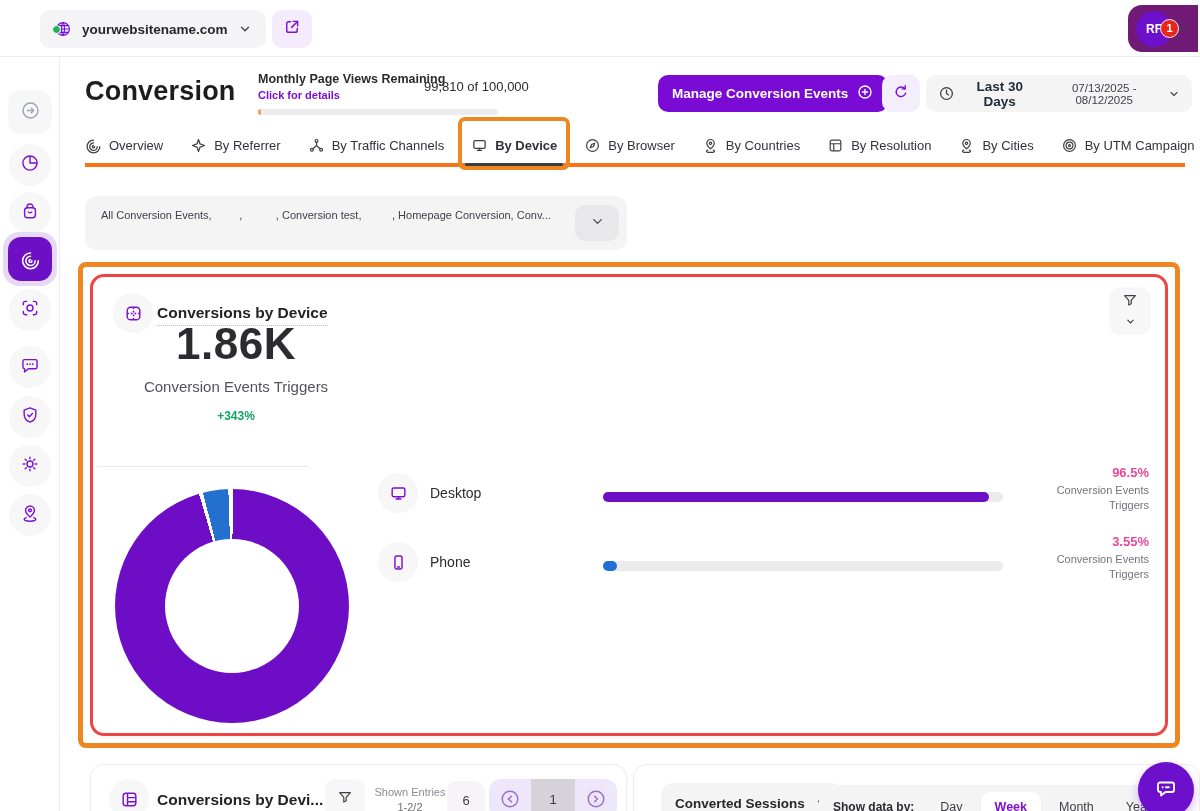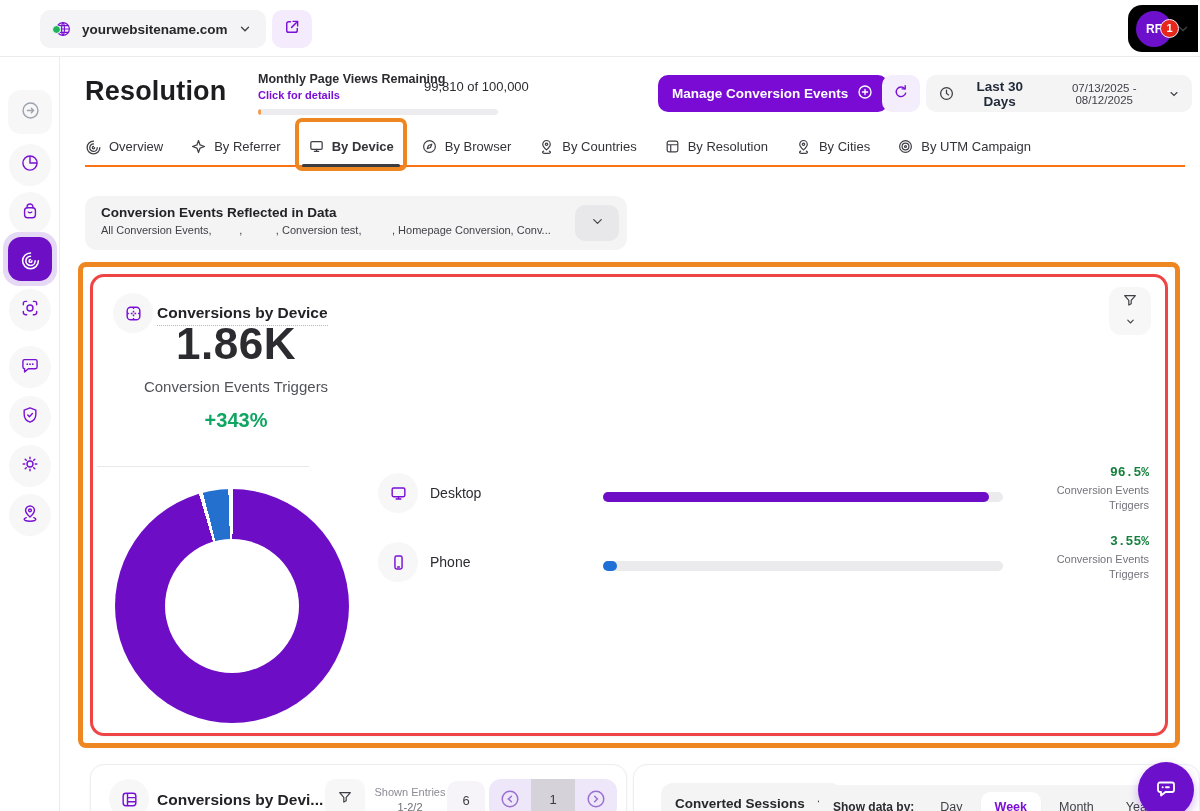--- a/index.html
+++ b/index.html
@@ -6,21 +6,21 @@
   html,body { width:1200px; height:811px; overflow:hidden; }
   body { font-family:"Liberation Sans", sans-serif; background:#fff; color:#27272a; position:relative; }
   .page { position:absolute; inset:0; width:1200px; height:811px; overflow:hidden; background:#fff; }
 
   
   .topbar { position:absolute; left:0; top:0; width:1200px; height:57px; background:#fff; border-bottom:1px solid #ececef; z-index:5; }
   .site-pill { position:absolute; left:40px; top:10px; height:38px; background:#f4f4f6; border-radius:10px; display:flex; align-items:center; gap:10px; padding:0 14px; cursor:pointer; }
   .site-pill .favicon { position:relative; width:18px; height:18px; }
   .site-pill .site-name { font-size:13.5px; font-weight:700; color:#27272a; }
   .ext-btn { position:absolute; left:272px; top:10px; width:40px; height:38px; background:#f4ecfd; border-radius:10px; display:flex; align-items:center; justify-content:center; color:#7a0fd6; }
-  .avatar-wrap { position:absolute; right:2px; top:5px; height:47px; background:#000000; border-radius:14px 0 0 14px; display:flex; align-items:center; gap:4px; padding:0 8px 0 8px; }
+  .avatar-wrap { position:absolute; right:2px; top:5px; height:47px; background:#701a75; border-radius:14px 0 0 14px; display:flex; align-items:center; gap:4px; padding:0 8px 0 8px; }
   .avatar { position:relative; width:36px; height:36px; border-radius:50%; background:#6d10cc; color:#fff; display:flex; align-items:center; justify-content:center; font-size:12px; font-weight:700; }
   .avatar-badge { position:absolute; right:-7px; top:8px; width:19px; height:19px; border-radius:50%; background:#e8271c; color:#fff; font-size:11px; font-weight:700; display:flex; align-items:center; justify-content:center; border:1.5px solid #f2eefa; }
   .chev { color:#3f3f46; display:inline-flex; }
 
   
   .sidebar { position:absolute; left:0; top:57px; width:60px; height:754px; background:#fff; border-right:1px solid #ececef; z-index:4; }
   .side-item { position:absolute; left:8px; width:44px; height:44px; border-radius:13px; background:#f7f7f8; display:flex; align-items:center; justify-content:center; color:#7a12d4; cursor:pointer; }
   .side-item.gray { color:#9ca3af; }
   .side-item.plain { background:#f7f7f8; border-radius:50%; width:42px; height:42px; left:9px; }
   .side-active-ring { position:absolute; left:3px; width:54px; height:54px; border-radius:16px; background:#e6d9f6; display:flex; align-items:center; justify-content:center; cursor:pointer; }
@@ -33,21 +33,21 @@
   .pv-value { position:absolute; left:410px; top:79px; font-size:13px; color:#2b2b30;margin-left:14px; }
   .pv-bar { position:absolute; left:258px; top:109px; width:240px; height:6px; border-radius:3px; background:#ececee; overflow:hidden; }
   .pv-bar-fill { height:100%; background:#f59a4e; border-radius:3px; }
   .manage-btn { position:absolute; left:658px; top:75px; height:37px; padding:0 14px; background:#7a0bd5; color:#fff; border:none; border-radius:10px; font-size:13.5px; font-weight:700; display:flex; align-items:center; gap:8px; font-family:inherit; cursor:pointer; }
   .refresh-btn { position:absolute; left:882px; top:75px; width:38px; height:37px; background:#f3edfc; border-radius:10px; display:flex; align-items:center; justify-content:center; color:#7a0fd6; cursor:pointer; }
   .date-pill { position:absolute; left:926px; top:75px; width:266px; height:37px; background:#f4f4f5; border-radius:10px; display:flex; align-items:center; gap:8px; padding:0 12px; cursor:pointer;text-align:center; }
   .date-preset { font-size:13.5px; font-weight:700; color:#1f2937; }
   .date-range { font-size:11.5px; color:#3f3f46; margin-left:4px; }
 
   
-  .tabs { position:absolute; left:85px; top:127px; width:1100px; height:40px; display:flex; align-items:center; gap:27px; border-bottom:2px solid #f97316; }
+  .tabs { position:absolute; left:85px; top:127px; width:1100px; height:40px; display:flex; align-items:center; gap:27px; border-bottom:4px solid #f97316; }
   .tab { position:relative; display:flex; align-items:center; gap:7px; font-size:13px; color:#33333a; height:40px; cursor:pointer; white-space:nowrap; }
   .tab .t-ic { display:inline-flex; color:#3f3f46; }
   .tab.active { font-weight:600; }
   .tab.active::after { content:""; position:absolute; left:-6px; right:-6px; bottom:-1px; height:3px; background:#3c3c43; border-radius:2px; }
   .tab-annotation { position:absolute; left:-13px; right:-13px; top:-8px; bottom:-5px; border:4px solid #ee8722; border-radius:7px; pointer-events:none; }
 
   
   .banner { position:absolute; left:85px; top:196px; width:542px; height:54px; background:#f4f4f5; border-radius:12px; padding:9px 60px 9px 16px; }
   .banner-title { font-size:13.5px; font-weight:600; color:#232327; }
   .banner-sub { font-size:11px; color:#3f3f46; margin-top:4px; white-space:nowrap; overflow:hidden; }
@@ -57,31 +57,31 @@
   .card-annotation { position:absolute; left:78px; top:262px; width:1102px; height:486px; border:5px solid #ee8722; border-radius:8px; pointer-events:none; z-index:3; }
 
   
   .main-card { position:absolute; left:90px; top:274px; width:1078px; height:462px; background:#fff; border:3px solid #ef4444; border-radius:14px; box-shadow:0 1px 3px rgba(20,20,40,.04); }
   .card-head-icon { position:absolute; left:20px; top:16px; width:40px; height:40px; border-radius:50%; background:#f7f7f8; display:flex; align-items:center; justify-content:center; color:#7a0fd6; }
   .card-title { position:absolute; left:64px; top:27px; font-size:15.5px; font-weight:600; color:#232327; border-bottom:1.5px dotted #b9b9c2; padding-bottom:3px; cursor:pointer; }
   .filter-btn { position:absolute; right:14px; top:10px; width:42px; height:48px; background:#f7f7f8; border-radius:12px; display:flex; flex-direction:column; align-items:center; justify-content:center; gap:1px; color:#3f3f46; cursor:pointer; }
   .stat-block { position:absolute; left:8px; top:42px; width:270px; text-align:center; }
   .stat-value { font-size:44px; font-weight:700; color:#2b2b30; letter-spacing:.5px; }
   .stat-label { font-size:15px; color:#52525b; margin-top:9px; }
-  .stat-change { font-size:20px; font-weight:700; color:#0fa562; margin-top:14px; }
+  .stat-change { font-size:12px; font-weight:700; color:#0fa562; margin-top:14px; }
   .stat-divider { position:absolute; left:4px; top:189px; width:212px; height:1px; background:#e9e9ec; }
   .donut { position:absolute; left:22px; top:212px; width:234px; height:234px; border-radius:50%; }
   .donut::after { content:""; position:absolute; left:50px; top:50px; width:134px; height:134px; border-radius:50%; background:#fff; }
 
   .dev-row-icon { position:absolute; width:40px; height:40px; border-radius:50%; background:#f7f7f8; display:flex; align-items:center; justify-content:center; color:#7a0fd6; }
   .dev-row-label { position:absolute; font-size:14px; color:#2b2b30; }
   .dev-bar { position:absolute; left:510px; width:400px; height:10px; border-radius:6px; background:#ebebed; }
   .dev-bar-fill { height:10px; border-radius:6px; }
   .dev-val { position:absolute; right:16px; width:120px; text-align:right; }
-  .dev-val .pct { font-size:13px; font-weight:600; color:#15803d;font-family:Liberation Mono, monospace; }
+  .dev-val .pct { font-size:13px; font-weight:600; color:#ec4899; }
   .dev-val .sub { font-size:11px; color:#73737b; line-height:1.35; margin-top:3px; }
 
   
   .bcard { position:absolute; top:764px; height:120px; background:#fff; border:1px solid #eeeef1; border-radius:14px; box-shadow:0 1px 3px rgba(20,20,40,.05); }
   .bcard-left { left:90px; width:537px; }
   .bcard-right { left:633px; width:567px; }
   .bl-icon { position:absolute; left:18px; top:14px; width:40px; height:40px; border-radius:50%; background:#f7f7f8; display:flex; align-items:center; justify-content:center; color:#7a0fd6; }
   .bl-title { position:absolute; left:66px; top:26px; font-size:15.5px; font-weight:600; color:#232327; border-bottom:1.5px dotted #b9b9c2; padding-bottom:3px; white-space:nowrap; cursor:pointer; }
   .bl-funnel { position:absolute; left:234px; top:14px; width:40px; height:40px; background:#f7f7f8; border-radius:10px; display:flex; align-items:center; justify-content:center; color:#3f3f46; cursor:pointer; }
   .bl-entries { position:absolute; left:282px; top:20px; width:74px; text-align:center; color:#8b8b93; font-size:11px; line-height:1.4; }
@@ -196,21 +196,21 @@
     </div>
     <div class="side-item plain" style="top:437px">
       <span><svg width="20" height="20" viewBox="0 0 24 24" fill="none" stroke="currentColor" stroke-width="1.7" stroke-linecap="round">
             <path d="M12 3.5a5.3 5.3 0 0 1 5.3 5.3c0 3.4-5.3 8-5.3 8s-5.3-4.6-5.3-8A5.3 5.3 0 0 1 12 3.5z"></path>
             <circle cx="12" cy="8.8" r="1.7"></circle>
             <path d="M7.5 17.6c-1.6.5-2.5 1.2-2.5 2 0 1.2 3.1 2.2 7 2.2s7-1 7-2.2c0-.8-.9-1.5-2.5-2"></path>
           </svg></span>
     </div>
   </div>
 
-  <div class="page-title">Resolution</div>
+  <div class="page-title">Conversion</div>
   <div class="pv-label">Monthly Page Views Remaining</div>
   <div class="pv-link">Click for details</div>
   <div class="pv-value">99,810 of 100,000</div>
   <div class="pv-bar">
       <div class="pv-bar-fill" style="width:3px"></div>
     </div>
 
   <button class="manage-btn">
     <span>Manage Conversion Events</span>
     <span><svg width="18" height="18" viewBox="0 0 24 24" fill="none" stroke="currentColor" stroke-width="1.8" stroke-linecap="round">
@@ -252,20 +252,31 @@
       <span>Overview</span>
     </div>
     <div class="tab">
       <span class="t-ic">
           <svg width="17" height="17" viewBox="0 0 24 24" fill="none" stroke="currentColor" stroke-width="1.7" stroke-linejoin="round">
             <path d="M12 3.5l2.2 6.3L20.5 12l-6.3 2.2L12 20.5l-2.2-6.3L3.5 12l6.3-2.2z"></path>
           </svg>
         </span>
       <span>By Referrer</span>
     </div>
+    <div class="tab">
+      <span class="t-ic">
+          <svg width="17" height="17" viewBox="0 0 24 24" fill="none" stroke="currentColor" stroke-width="1.7" stroke-linecap="round">
+            <circle cx="12" cy="5.5" r="2"></circle>
+            <circle cx="5.5" cy="18" r="2"></circle>
+            <circle cx="18.5" cy="18" r="2"></circle>
+            <path d="M12 7.5V12m0 0l-5 4.5M12 12l5 4.5"></path>
+          </svg>
+        </span>
+      <span>By Traffic Channels</span>
+    </div>
     <div class="tab active">
       <span class="t-ic">
           <svg width="17" height="17" viewBox="0 0 24 24" fill="none" stroke="currentColor" stroke-width="1.8" stroke-linecap="round">
             <rect x="4" y="5" width="16" height="11" rx="1.8"></rect>
             <path d="M9 19h6M12 16v3"></path>
           </svg>
         </span>
       <span>By Device</span>
       <span class="tab-annotation"></span>
     </div>
@@ -313,21 +324,20 @@
             <circle cx="12" cy="12" r="8.3"></circle>
             <circle cx="12" cy="12" r="4.8"></circle>
             <circle cx="12" cy="12" r="1.4"></circle>
           </svg>
         </span>
       <span>By UTM Campaign</span>
     </div>
   </div>
 
   <div class="banner">
-    <div class="banner-title">Conversion Events Reflected in Data</div>
     <div class="banner-sub">All Conversion Events, &nbsp;&nbsp;&nbsp;&nbsp;&nbsp;&nbsp;&nbsp; , &nbsp;&nbsp;&nbsp;&nbsp;&nbsp;&nbsp;&nbsp;&nbsp;&nbsp; , Conversion test, &nbsp;&nbsp;&nbsp;&nbsp;&nbsp;&nbsp;&nbsp;&nbsp; , Homepage Conversion, Conv...</div>
     <div class="banner-chevron">
       <span><svg width="15" height="15" viewBox="0 0 24 24" fill="none" stroke="currentColor" stroke-width="2.2" stroke-linecap="round">
             <path d="M6 9l6 6 6-6"></path>
           </svg></span>
     </div>
   </div>
 
   <div class="card-annotation"></div>
 

